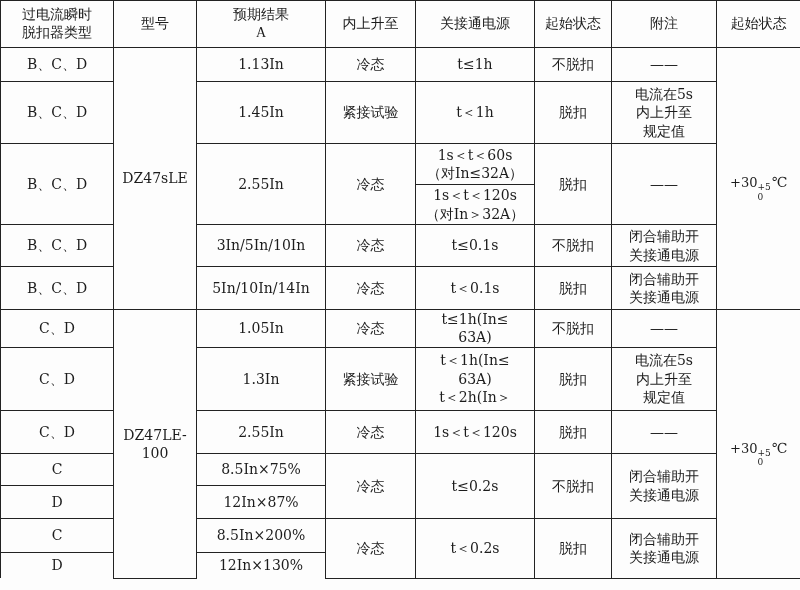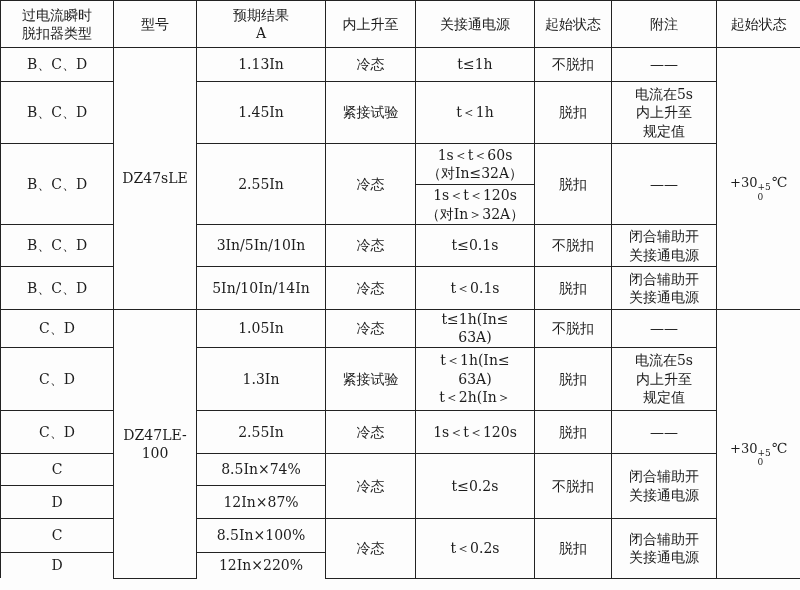--- a/index.html
+++ b/index.html
@@ -28,21 +28,21 @@
     line-height: 1.32;
     padding: 0 2px;
     white-space: pre-line;
     overflow: hidden;
   }
   
   .spec th.no-r, .spec td.no-r { border-right: none; }
   .spec tr.cut td { border-bottom: none; }
 
   
-  tr.rh  { height: 47px; }
+  tr.rh  { height: 47px; font-family: Liberation Serif, serif; }
   tr.r1  { height: 34px; }
   tr.r2  { height: 62px; }
   tr.r3  { height: 41px; }
   tr.r4  { height: 40px; }
   tr.r5  { height: 42px; }
   tr.r6  { height: 43px; }
   tr.r7  { height: 36px; }
   tr.r8  { height: 63px; }
   tr.r9  { height: 43px; }
   tr.r10 { height: 32px; }
@@ -185,38 +185,38 @@
   <tr class="r9">
     <td>C、D</td>
     <td>2.55In</td>
     <td>冷态</td>
     <td>1s＜t＜120s</td>
     <td>脱扣</td>
     <td>——</td>
   </tr>
   <tr class="r10">
     <td>C</td>
-    <td>8.5In×74%</td>
+    <td>8.5In×75%</td>
     <td rowspan="2">冷态</td>
     <td rowspan="2">t≤0.2s</td>
     <td rowspan="2">不脱扣</td>
     <td rowspan="2">闭合辅助开
 关接通电源</td>
   </tr>
   <tr class="r11">
     <td>D</td>
     <td>12In×87%</td>
   </tr>
   <tr class="r12">
     <td>C</td>
-    <td>8.5In×100%</td>
+    <td>8.5In×200%</td>
     <td rowspan="2">冷态</td>
     <td rowspan="2">t＜0.2s</td>
     <td rowspan="2">脱扣</td>
     <td rowspan="2">闭合辅助开
 关接通电源</td>
   </tr>
   <tr class="r13 cut">
     <td>D</td>
-    <td>12In×220%</td>
+    <td>12In×130%</td>
   </tr>
 </tbody>
   </table>
 
 </body></html>

